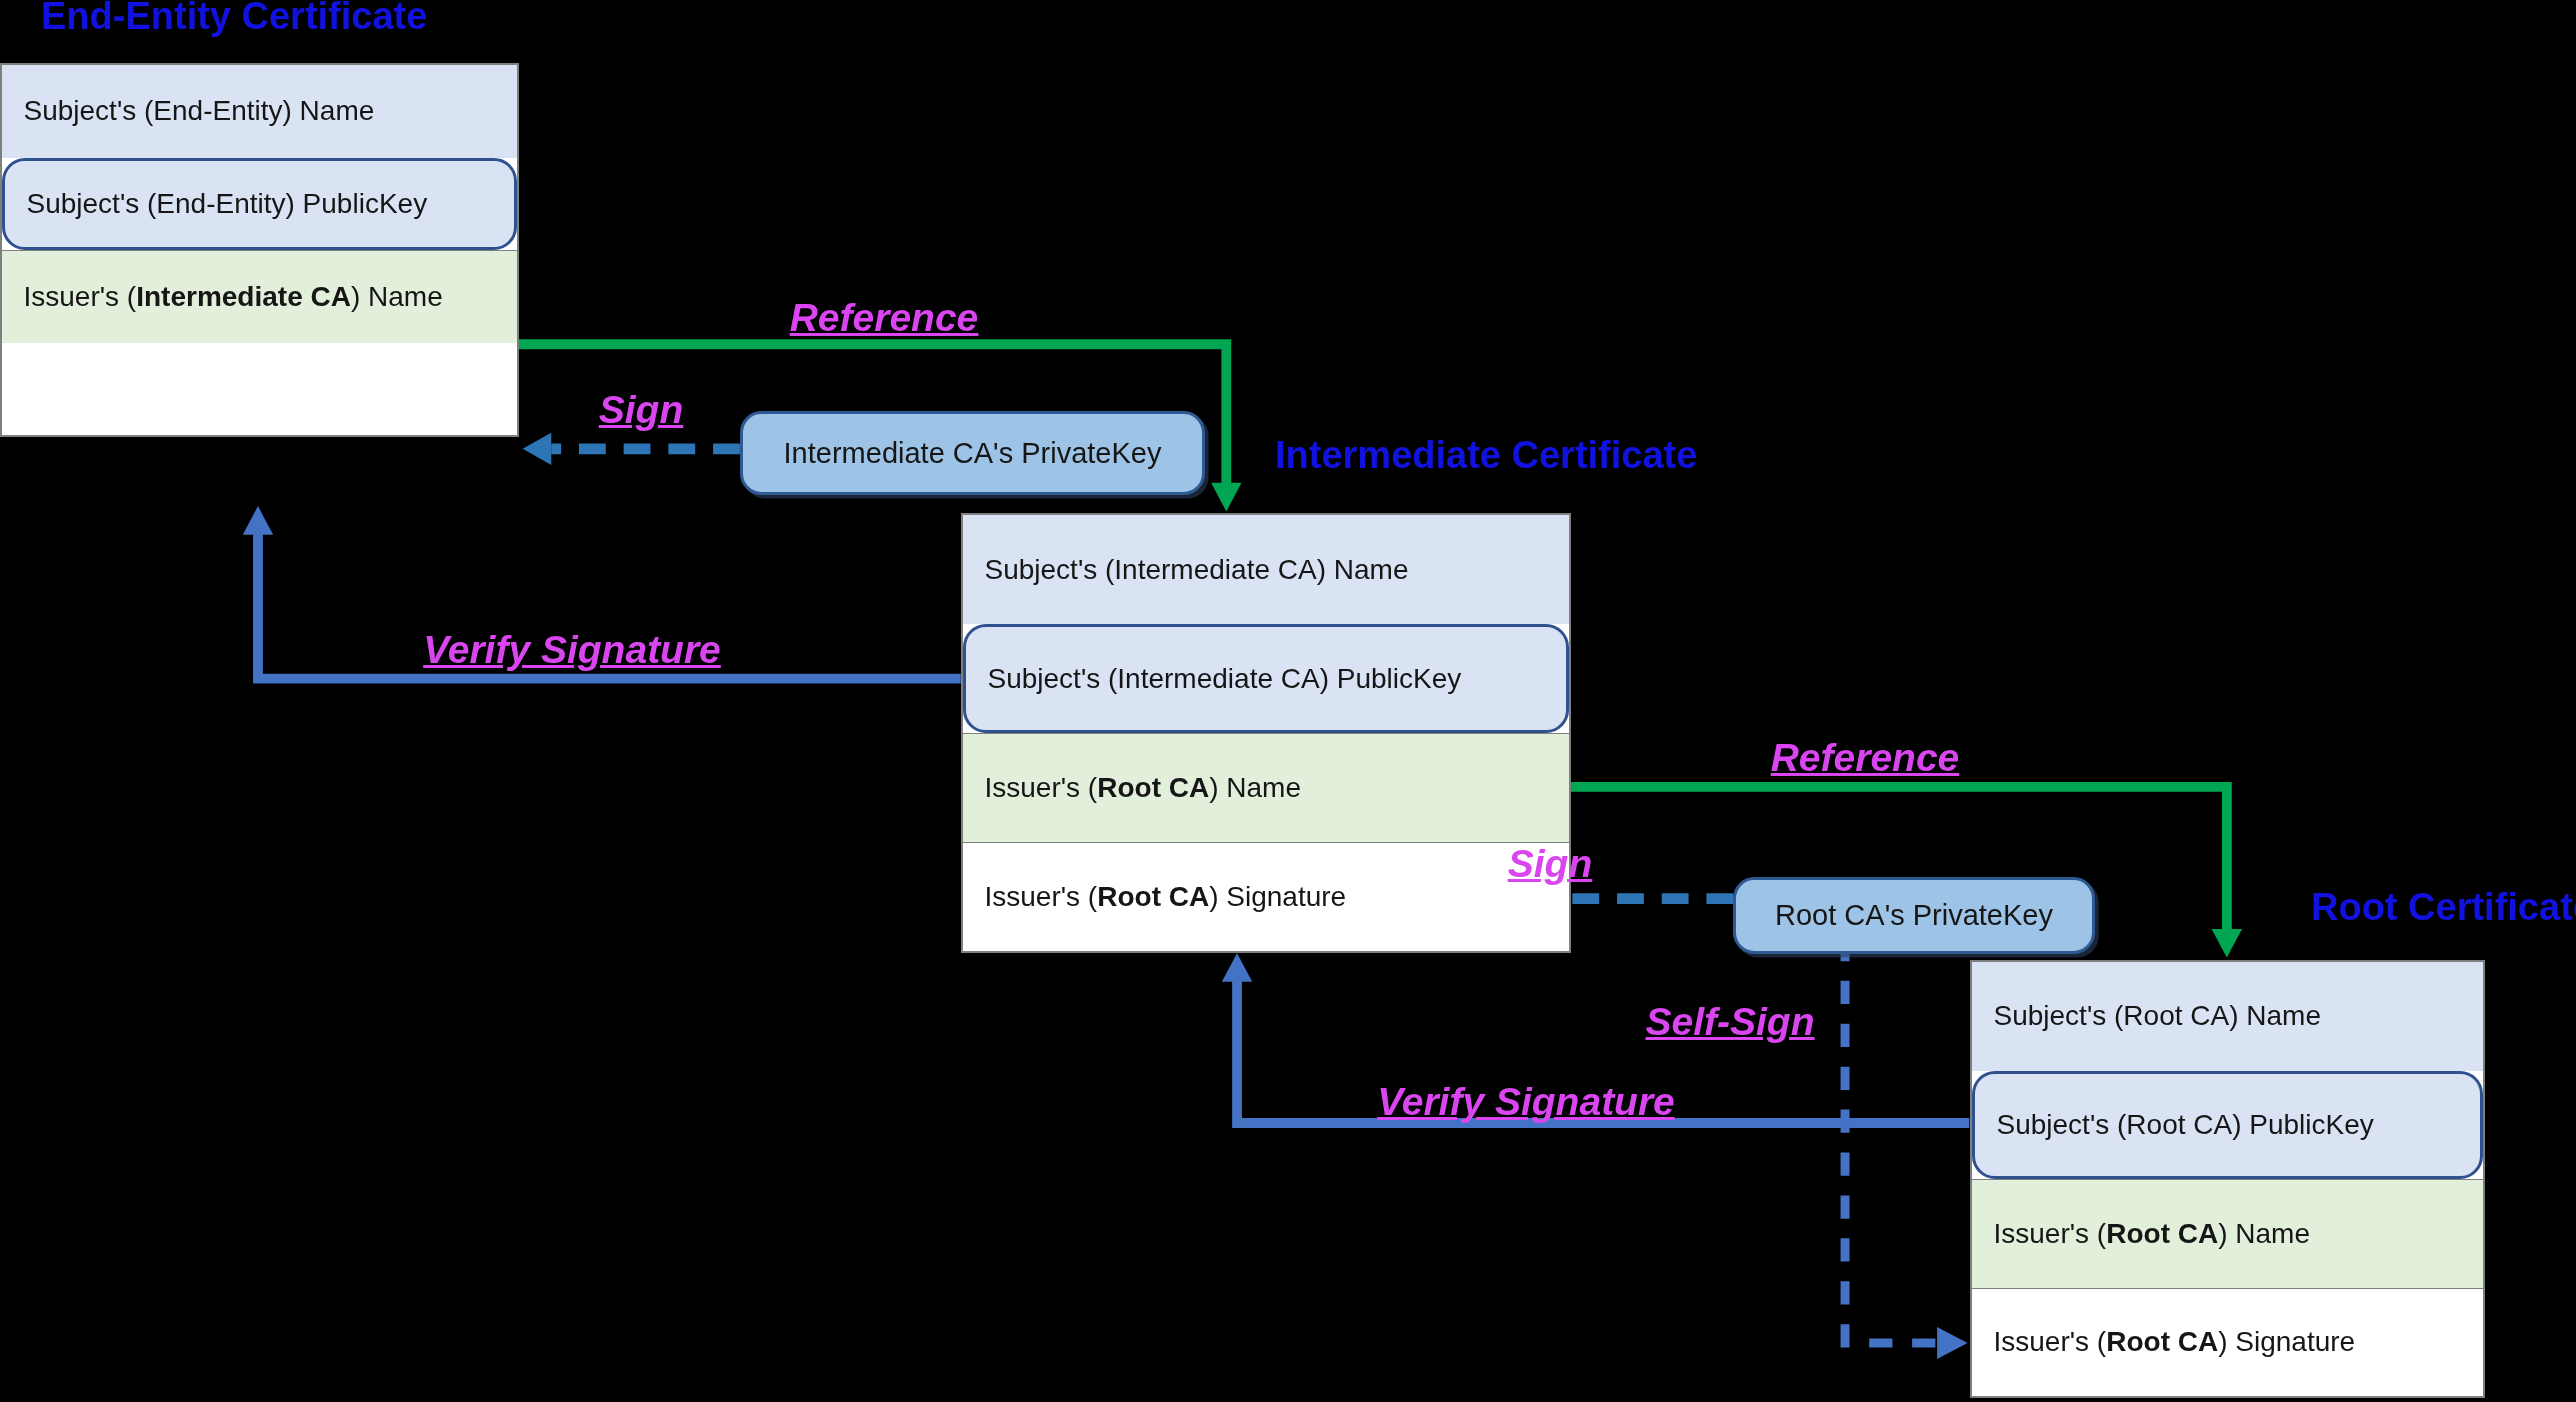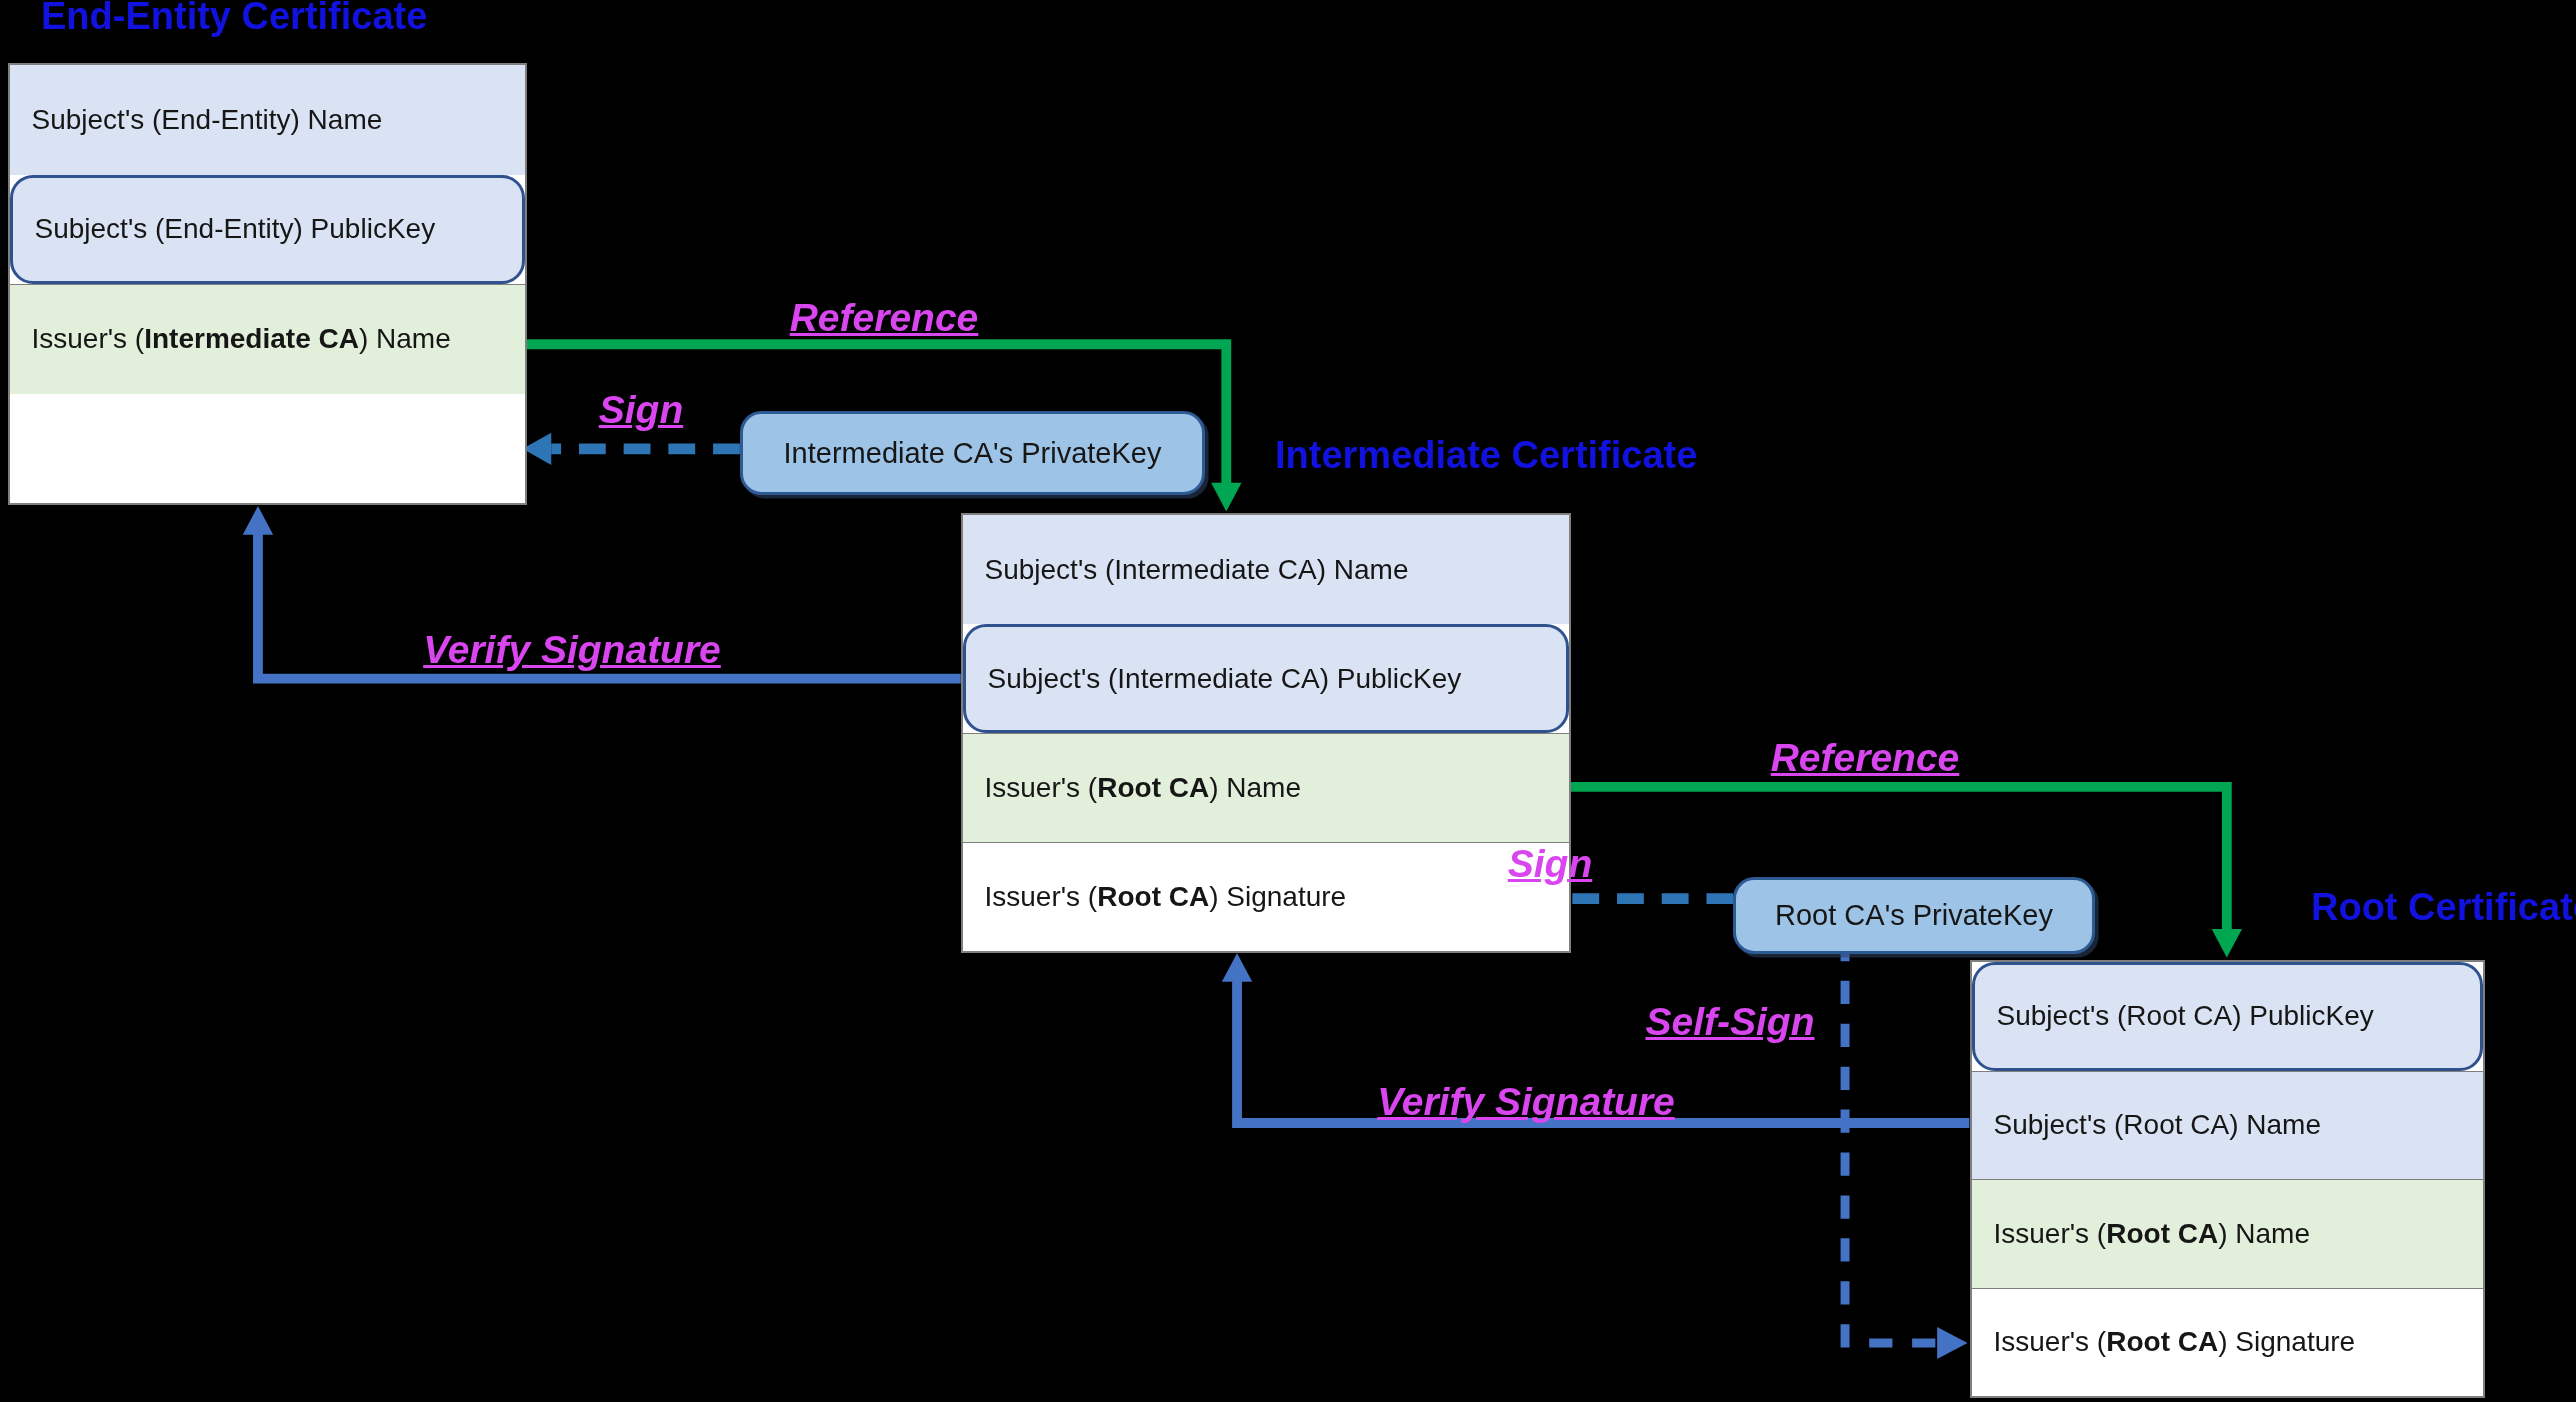--- a/index.html
+++ b/index.html
@@ -33,21 +33,21 @@
   .cert .row.r-subject-pubkey{
     background:#dae3f3;
     border:3.6px solid #2f528f;
     border-radius:23px;
     position:relative;
     z-index:2;
   }
   .cert .row.r-issuer-name{background:#e2efda;}
   .cert .row.r-issuer-sig{background:#ffffff;}
   .row b{font-weight:bold;text-align:right;}
-  #cert-0{left:8px;top:63px;width:519px;height:442px;}
+  #cert-0{left:0px;top:63px;width:519px;height:374px;}
   #cert-1{left:961px;top:513px;width:610px;height:440px;}
   #cert-2{left:1970px;top:960px;width:515px;height:438px;}
 
   .cert-title{
     position:absolute;
     color:#1212e0;
     font-weight:bold;
     font-size:38px;
     line-height:1.05;
     z-index:4;
@@ -167,25 +167,25 @@
     </div>
   <div class="row r-issuer-name">
       <span><span>Issuer's (</span><b>Root CA</b><span>) Name</span></span>
     </div>
   <div class="row r-issuer-sig">
       <span><span>Issuer's (</span><b>Root CA</b><span>) Signature</span></span>
     </div>
 </div>
 
 <div class="cert" id="cert-2">
+  <div class="row r-subject-name">
+      <span><span>Subject's (Root CA) Name</span><b></b><span></span></span>
+    </div>
   <div class="row r-subject-pubkey">
       <span><span>Subject's (Root CA) PublicKey</span><b></b><span></span></span>
-    </div>
-  <div class="row r-subject-name">
-      <span><span>Subject's (Root CA) Name</span><b></b><span></span></span>
     </div>
   <div class="row r-issuer-name">
       <span><span>Issuer's (</span><b>Root CA</b><span>) Name</span></span>
     </div>
   <div class="row r-issuer-sig">
       <span><span>Issuer's (</span><b>Root CA</b><span>) Signature</span></span>
     </div>
 </div>
 
 <div class="pkey" id="pkey-0">Intermediate CA's PrivateKey</div>

